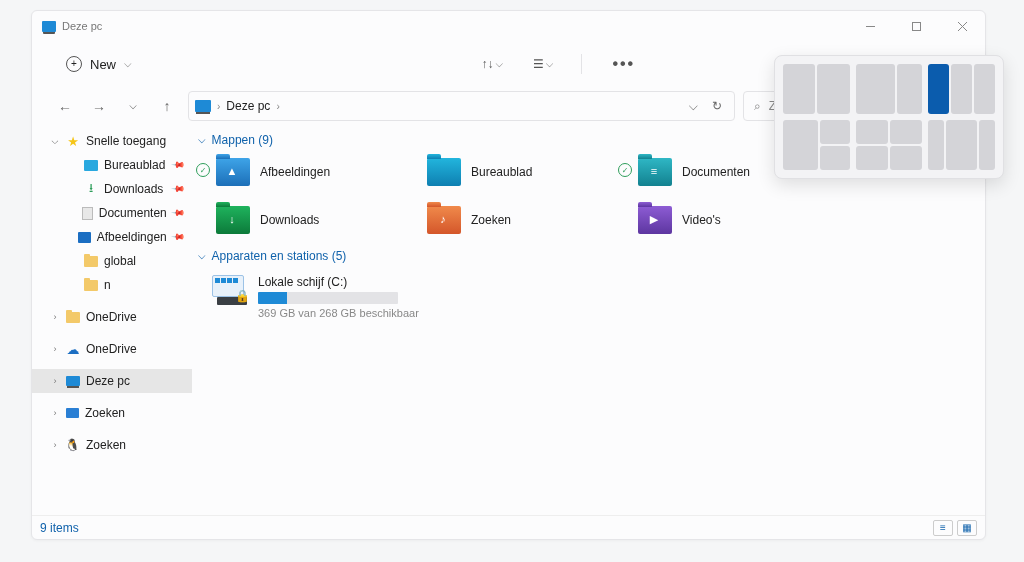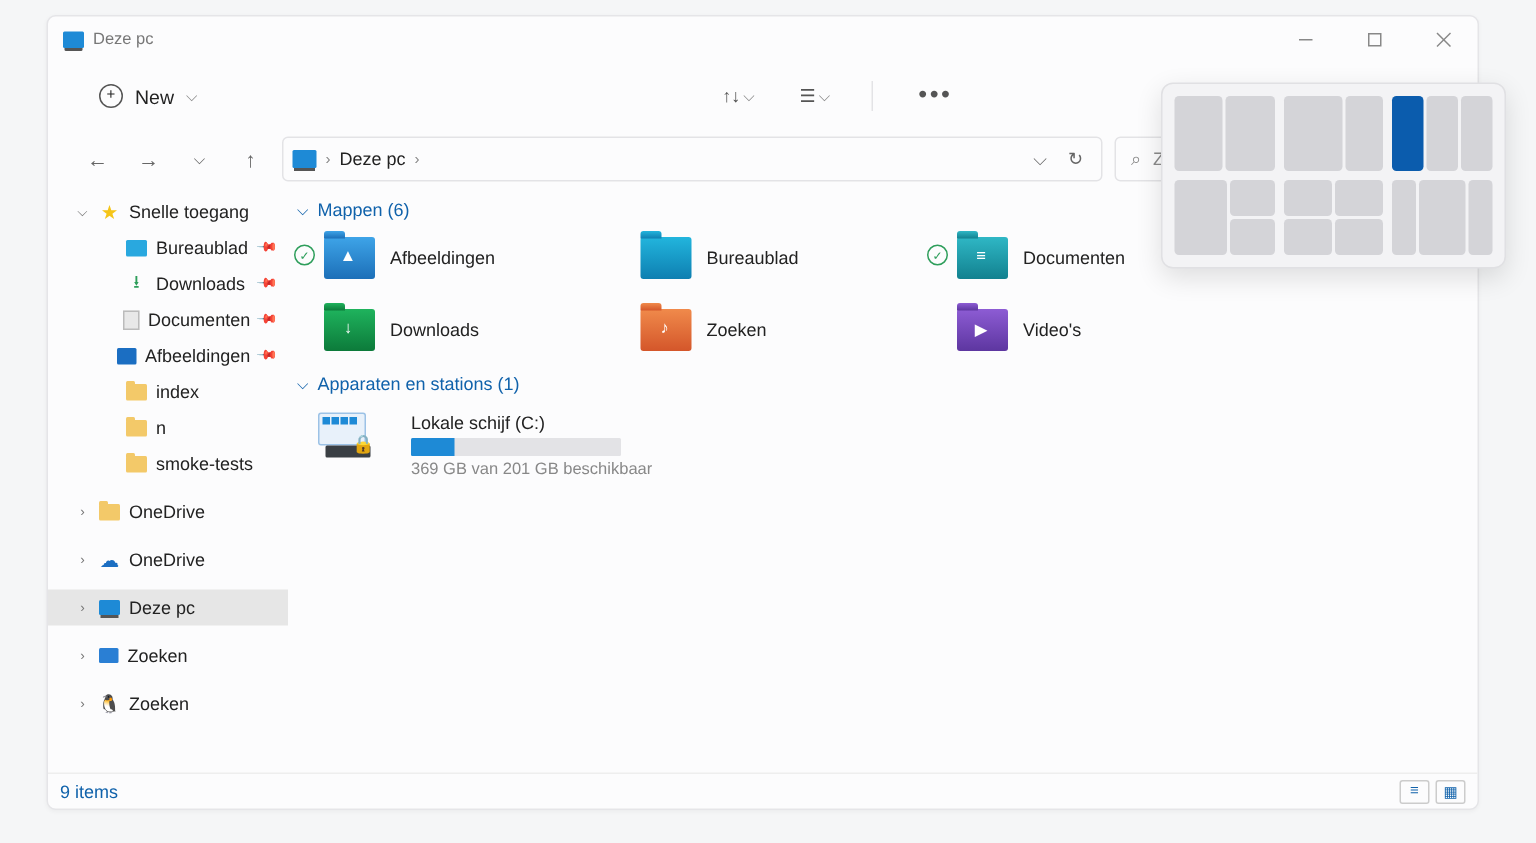--- a/index.html
+++ b/index.html
@@ -85,21 +85,21 @@
   .fl-purple{background:linear-gradient(#8d5cd4,#5d36a0);}
   .folder-label{font-size:12px;color:#222;}
   .folder-inner-icon{position:absolute;left:8px;top:6px;width:16px;height:14px;color:#fff;font-size:11px;display:flex;align-items:center;justify-content:center;}
 
   .drive-row{display:flex;gap:10px;padding:6px 0 0 16px;}
   .drive-icon{width:36px;height:30px;position:relative;flex-shrink:0;}
   .drive-icon .screen{width:32px;height:22px;background:#e8f1fa;border:1px solid #9cc2e6;border-radius:2px;position:absolute;left:0;top:0;display:flex;flex-wrap:wrap;gap:1px;padding:2px;}
   .drive-icon .screen span{width:5px;height:5px;background:#1e8ad6;}
   .drive-icon .hdd{width:30px;height:8px;background:#3a3f44;border-radius:1px;position:absolute;left:5px;bottom:0;}
   .drive-icon .lock{position:absolute;right:-2px;bottom:2px;font-size:12px;color:#888;}
-  .drive-info{font-size:12px;color:#222;margin-left:16px;}
+  .drive-info{font-size:12px;color:#222;}
   .drive-bar-bg{width:140px;height:12px;background:#e3e3e6;margin:3px 0;border-radius:1px;overflow:hidden;}
   .drive-bar-fg{height:100%;background:#1e8ad6;}
   .drive-sub{font-size:11px;color:#888;}
 
   
   .statusbar{height:24px;border-top:1px solid #eee;display:flex;align-items:center;padding:0 8px;color:#1062ab;font-size:12px;}
   .view-toggles{margin-left:auto;display:flex;gap:4px;}
   .view-btn{width:20px;height:16px;border:1px solid #ccc;border-radius:2px;display:flex;align-items:center;justify-content:center;font-size:10px;cursor:pointer;}
 
   
@@ -208,31 +208,26 @@
         </div>
       <div class="sb-item indent nocaret">
           <span class="caret">›</span>
           <span class="ico pic"></span>
           <span>Afbeeldingen</span>
           <span class="pin">📌</span>
         </div>
       <div class="sb-item indent nocaret">
           <span class="caret">›</span>
           <span class="ico folder"></span>
-          <span>index</span>
+          <span>global</span>
         </div>
       <div class="sb-item indent nocaret">
           <span class="caret">›</span>
           <span class="ico folder"></span>
           <span>n</span>
-        </div>
-      <div class="sb-item indent nocaret">
-          <span class="caret">›</span>
-          <span class="ico folder"></span>
-          <span>smoke-tests</span>
         </div>
 
       <div style="height:8px;"></div>
       <div class="sb-item">
           <span class="caret">›</span>
           <span class="ico folder"></span>
           <span>OneDrive</span>
         </div>
       <div style="height:8px;"></div>
       <div class="sb-item">
@@ -256,21 +251,21 @@
       <div class="sb-item">
           <span class="caret">›</span>
           <span class="ico tux">🐧</span>
           <span>Zoeken</span>
         </div>
     </div>
 
     <div class="main">
       <div class="section-header">
         <span class="chev">⌵</span>
-        <span>Mappen (6)</span>
+        <span>Mappen (9)</span>
       </div>
       <div class="folder-grid" id="folder-grid">
           <div class="folder-item">
             <div class="check">✓</div>
             <div class="folder-large fl-blue">
               <div class="folder-inner-icon">▲</div>
             </div>
             <div class="folder-label">Afbeeldingen</div>
           </div>
           <div class="folder-item">
@@ -299,39 +294,39 @@
           <div class="folder-item">
             <div class="folder-large fl-purple">
               <div class="folder-inner-icon">▶</div>
             </div>
             <div class="folder-label">Video's</div>
           </div>
         </div>
 
       <div class="section-header">
         <span class="chev">⌵</span>
-        <span>Apparaten en stations (1)</span>
+        <span>Apparaten en stations (5)</span>
       </div>
       <div class="drive-row">
         <div class="drive-icon">
           <div class="screen">
               <span></span>
               <span></span>
               <span></span>
               <span></span>
             </div>
           <div class="hdd"></div>
           <span class="lock">🔒</span>
         </div>
         <div class="drive-info">
           <div>Lokale schijf (C:)</div>
           <div class="drive-bar-bg">
               <div class="drive-bar-fg" id="drive-bar" style="width: 21%;"></div>
             </div>
-          <div class="drive-sub">369 GB van 201 GB beschikbaar</div>
+          <div class="drive-sub">369 GB van 268 GB beschikbaar</div>
         </div>
       </div>
     </div>
   </div>
 
   <div class="statusbar">
     <span>9 items</span>
     <div class="view-toggles">
       <div class="view-btn">≡</div>
       <div class="view-btn">▦</div>

